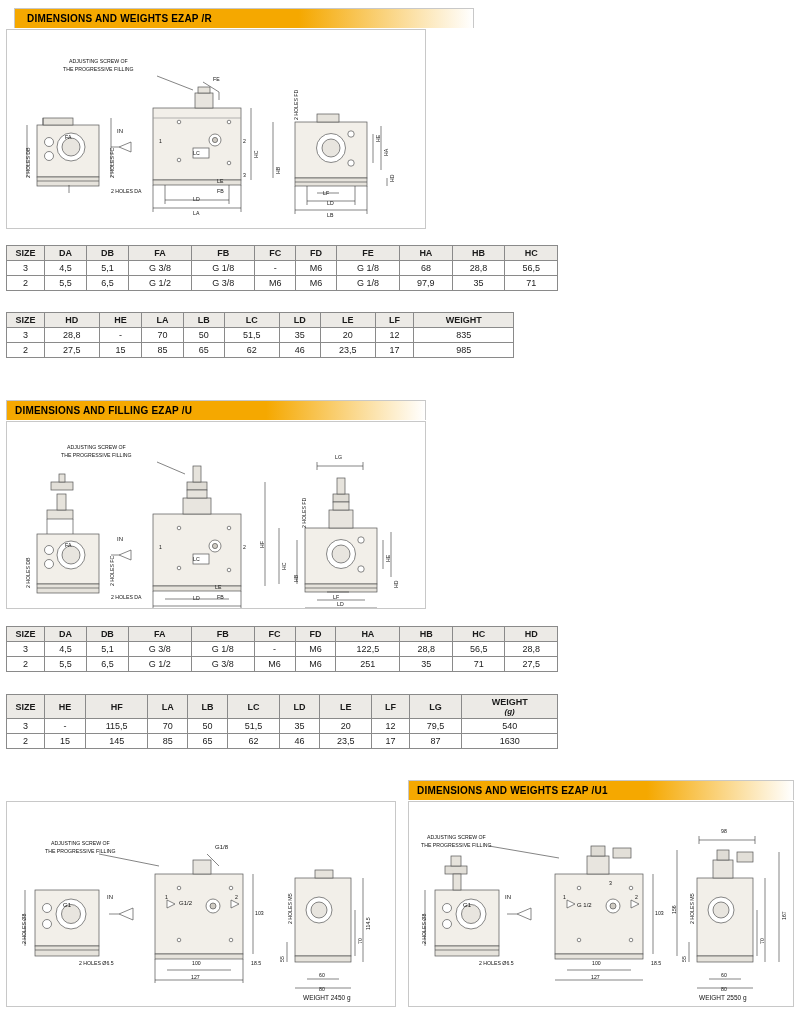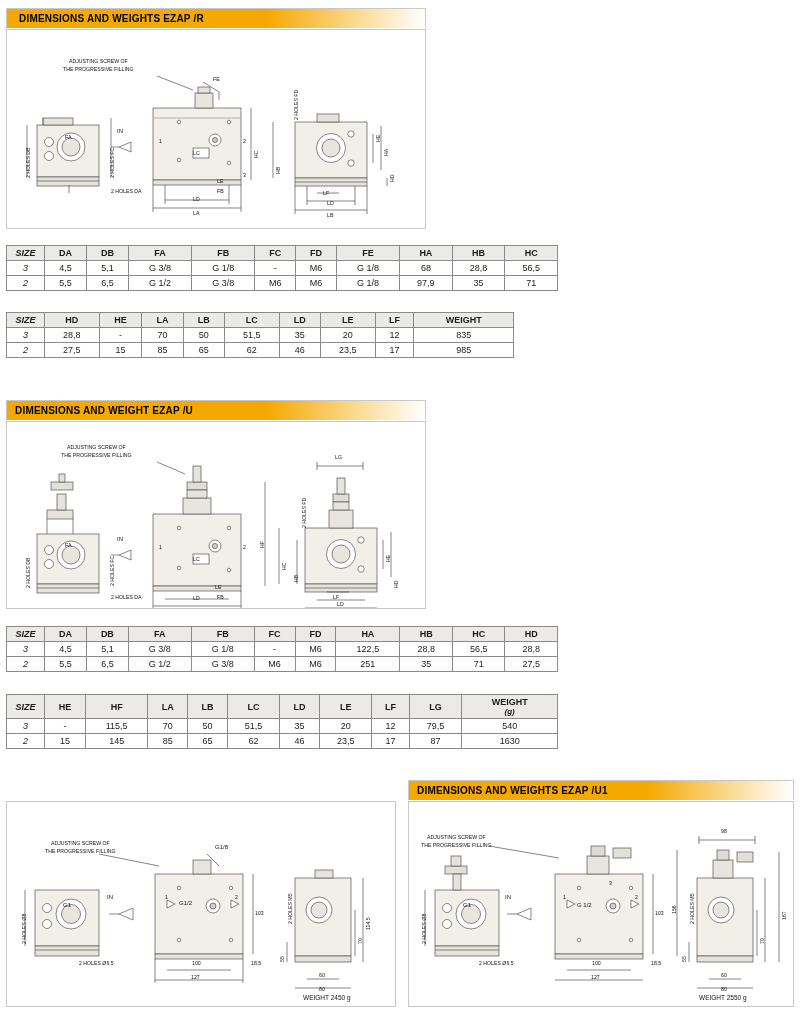--- a/index.html
+++ b/index.html
@@ -67,21 +67,20 @@
     font-weight: normal;
     color: #1a1a1a;
   }
   table.dim th {
     background: #eceae6;
     font-weight: bold;
     font-size: 9px;
   }
   table.dim td.sz, table.dim th.sz {
     width: 38px;
-    font-style: italic;
   }
   .wunit { font-style: italic; font-size: 8px; }
 
   
   .abs { position: absolute; }
 
   
   .lbl {
     position: absolute;
     font-size: 5.2px;
@@ -99,21 +98,21 @@
     font-size: 6.5px;
     color: #111;
   }
   svg.draw { position: absolute; left: 0; top: 0; }
 </style>
 </head>
 <body>
 
 <div class="page">
 
-  <div class="abs sec-head grad" style="left:6px; top:8px; width:420px;padding-left:12px;">
+  <div class="abs sec-head grad" style="left:14px; top:8px; width:460px;padding-left:12px;">
     <span>DIMENSIONS AND WEIGHTS EZAP /R</span>
   </div>
 
   <div class="abs draw-box" style="left:6px; top:29px; width:420px; height:200px;">
     <div class="draw-inner">
       <svg class="draw" width="420" height="200">
         <g stroke="#555" fill="none" stroke-width="0.7">
 
           <rect x="30" y="95" width="62" height="52" fill="#f2efe9"></rect>
           <rect x="30" y="147" width="62" height="9" fill="#e6e3dc"></rect>
@@ -298,21 +297,21 @@
         <td>62</td>
         <td>46</td>
         <td>23,5</td>
         <td>17</td>
         <td>985</td>
       </tr>
     </tbody>
   </table>
 
   <div class="abs sec-head grad" style="left:6px; top:400px; width:420px;">
-    <span>DIMENSIONS AND WEIGHT EZAP /U</span>
+    <span>DIMENSIONS AND FILLING EZAP /U</span>
   </div>
 
   <div class="abs draw-box" style="left:6px; top:421px; width:420px; height:188px;">
     <div class="draw-inner">
       <svg class="draw" width="420" height="188">
         <g stroke="#555" fill="none" stroke-width="0.7">
 
           <rect x="30" y="112" width="62" height="50" fill="#f2efe9"></rect>
           <rect x="30" y="162" width="62" height="9" fill="#e6e3dc"></rect>
           <circle cx="64" cy="133" r="14" fill="#ffffff"></circle>

